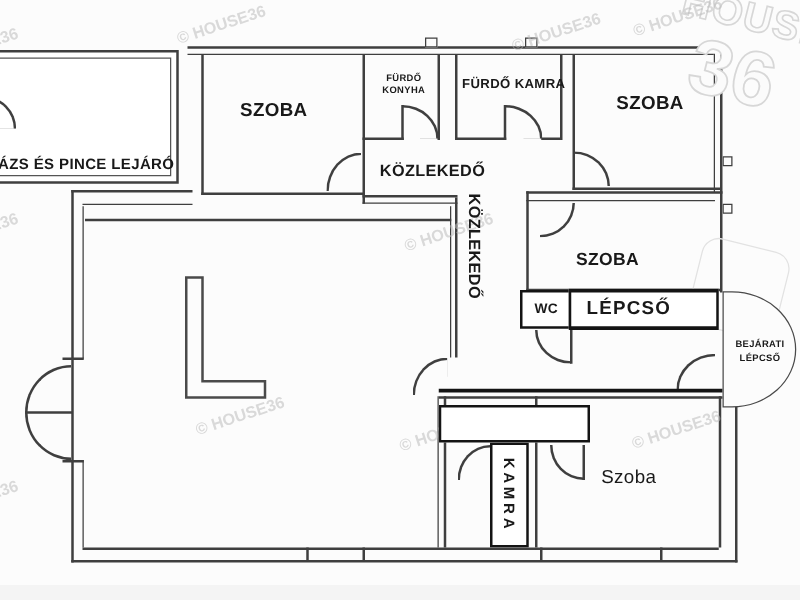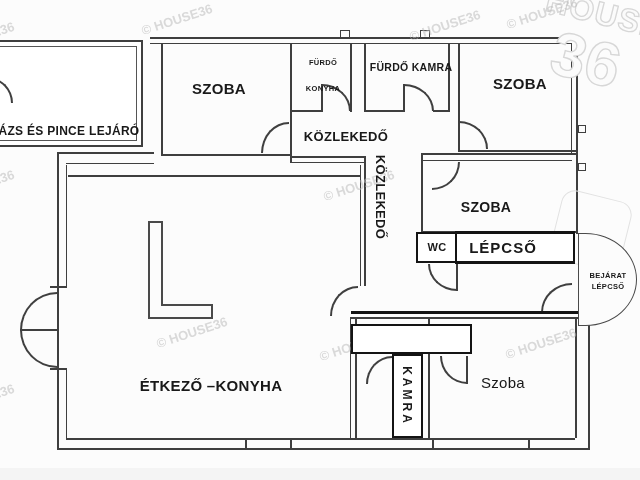--- a/index.html
+++ b/index.html
@@ -92,21 +92,21 @@
 
   <div class="arc a-tl" style="left:261px;top:122px;width:28px;height:31px"></div>
   <div class="v" style="left:321px;top:84px;width:2px;height:28px"></div>
   <div class="arc a-tr" style="left:322px;top:84px;width:29px;height:27px"></div>
   <div class="v" style="left:403px;top:84px;width:2px;height:28px"></div>
   <div class="arc a-tr" style="left:404px;top:84px;width:30px;height:27px"></div>
   <div class="arc a-tr" style="left:459px;top:121px;width:29px;height:28px"></div>
 
   <div class="lbl" style="left:219px;top:88px;font-size:15px">SZOBA</div>
   <div class="lbl" style="left:323px;top:62px;font-size:7.5px">FÜRDŐ</div>
-  <div class="lbl" style="left:323px;top:88px;font-size:7.5px">KONYHA</div>
+  <div class="lbl" style="left:323px;top:72px;font-size:7.5px">KONYHA</div>
   <div class="lbl" style="left:411px;top:67px;font-size:10.5px">FÜRDŐ KAMRA</div>
   <div class="lbl" style="left:520px;top:83px;font-size:15px">SZOBA</div>
 
   <div class="h" style="left:290px;top:156px;width:76px;height:2px"></div>
   <div class="h" style="left:290px;top:162px;width:76px;height:1px"></div>
   <div class="v" style="left:364px;top:158px;width:2px;height:128px"></div>
   <div class="v" style="left:360px;top:165px;width:1px;height:121px"></div>
   <div class="lbl" style="left:346px;top:136px;font-size:13px">KÖZLEKEDŐ</div>
   <div class="lbl lbl-rot" style="left:380px;top:197px;font-size:13px">KÖZLEKEDŐ</div>
 
@@ -124,24 +124,23 @@
 
   <div class="v" style="left:456px;top:264px;width:2px;height:27px"></div>
   <div class="arc a-bl" style="left:428px;top:264px;width:29px;height:27px"></div>
 
   <div class="arc a-tl" style="left:541px;top:283px;width:31px;height:29px"></div>
   <div class="arc a-tl" style="left:330px;top:286px;width:28px;height:30px"></div>
   <div class="h" style="left:351px;top:311px;width:227px;height:3px;background:#141414"></div>
   <div class="h" style="left:351px;top:317px;width:227px;height:1.5px"></div>
 
   <div class="box" style="left:578px;top:233px;width:59px;height:93px;border:1.5px solid #4a4a4a;background:#fcfcfc;border-radius:0 52px 52px 0 / 0 47px 47px 0;z-index:5"></div>
-  <div class="lbl" style="left:608px;top:275px;font-size:7.5px;z-index:7">BEJÁRAT</div>
+  <div class="lbl" style="left:608px;top:275px;font-size:7.5px;z-index:7">BEJÁRATI</div>
   <div class="lbl" style="left:608px;top:286px;font-size:7.5px;z-index:7">LÉPCSŐ</div>
 
-  <div class="lbl" style="left:211px;top:385px;font-size:15px">ÉTKEZŐ –KONYHA</div>
   <svg style="position:absolute;left:140px;top:212px;z-index:2" width="90" height="120">
     <polygon points="9,10 22,10 22,93 72,93 72,106 9,106" fill="#fcfcfc" stroke="#4a4a4a" stroke-width="2"></polygon>
   </svg>
 
   <div class="h" style="left:50px;top:286px;width:17px;height:1.5px"></div>
   <div class="arc a-tl" style="left:20px;top:292px;width:37px;height:38px"></div>
   <div class="h" style="left:20px;top:329px;width:38px;height:1.5px"></div>
   <div class="arc a-bl" style="left:20px;top:330px;width:37px;height:38px"></div>
   <div class="h" style="left:50px;top:368px;width:17px;height:1.5px"></div>
 

